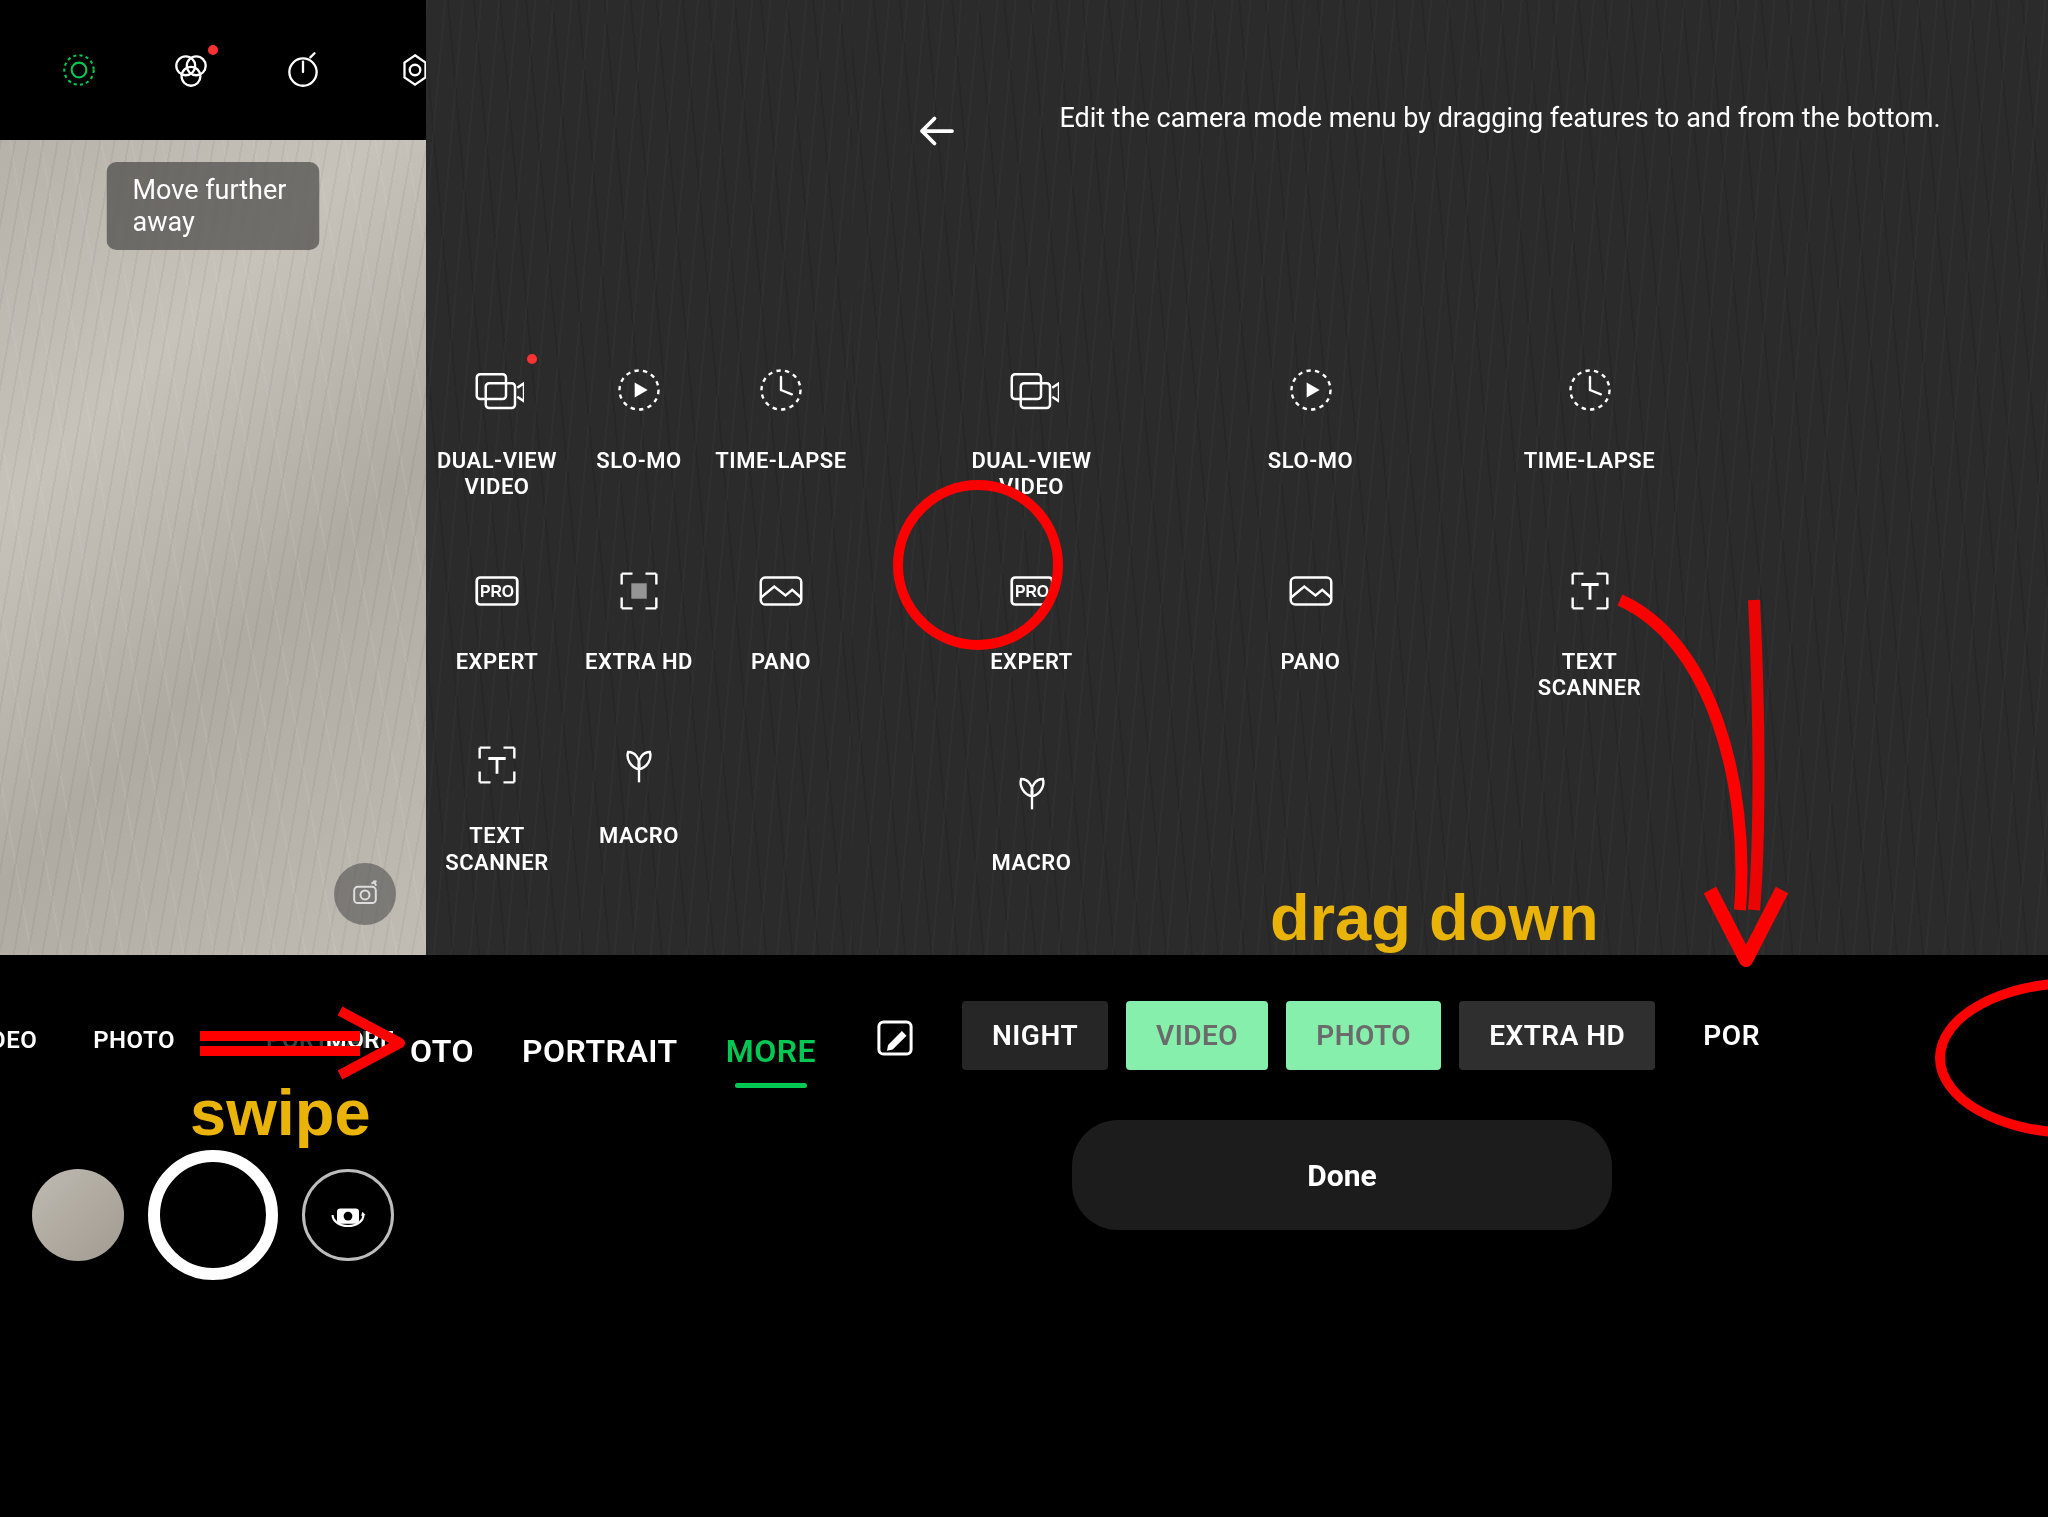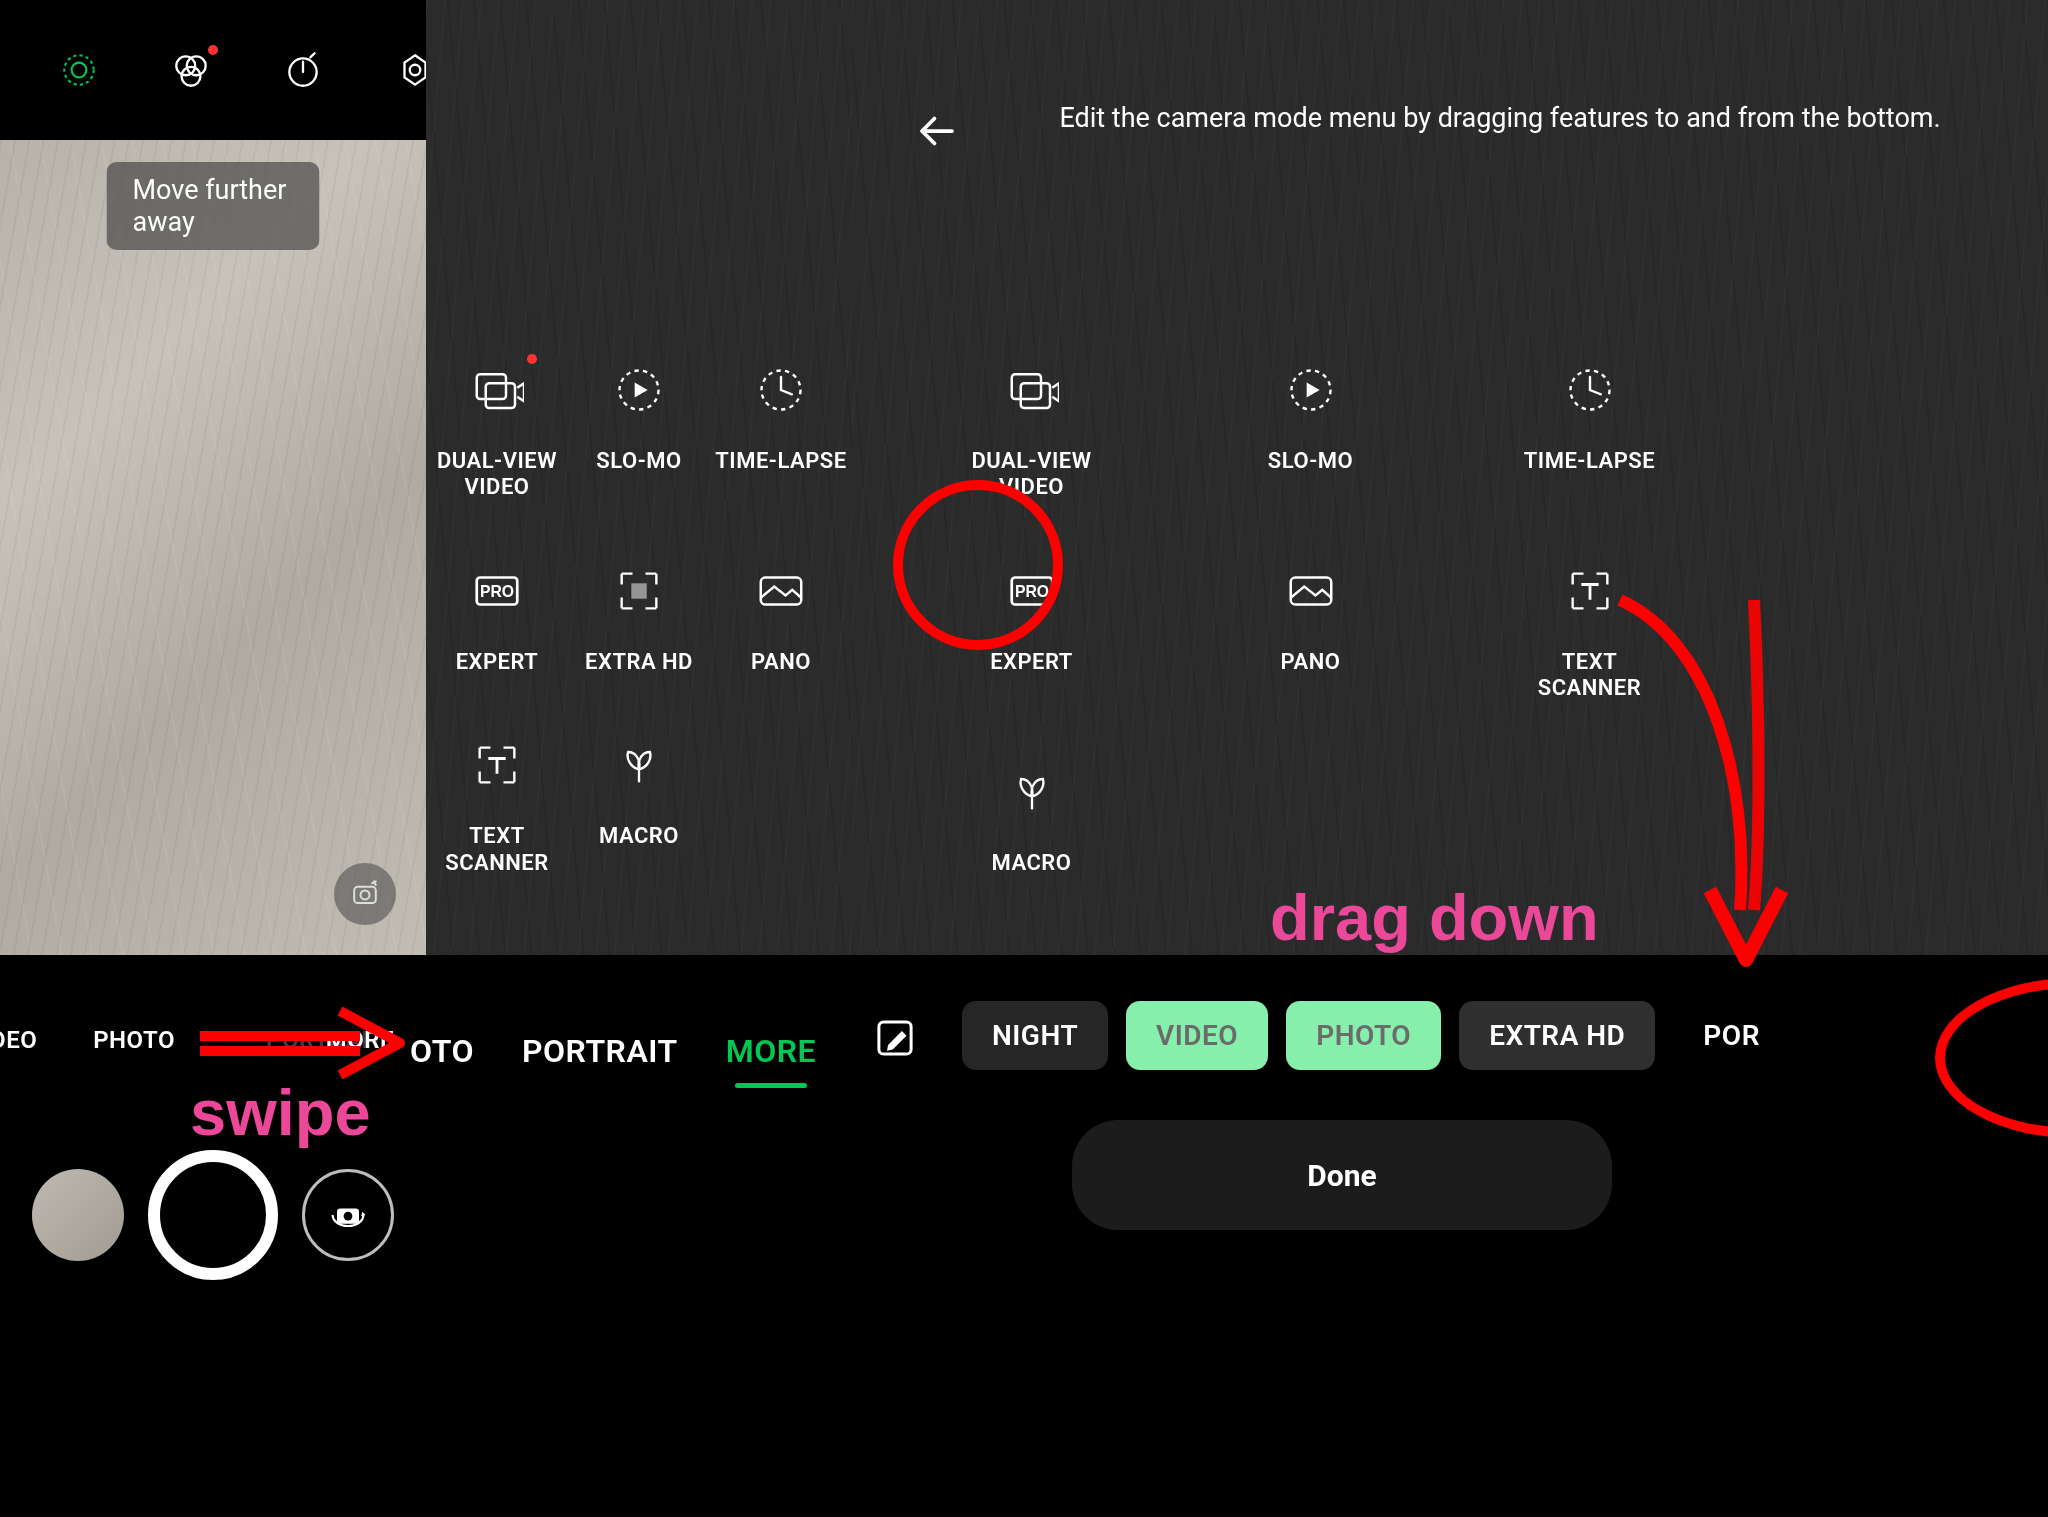--- a/index.html
+++ b/index.html
@@ -54,28 +54,28 @@
   
   .panel-right { position: absolute; left: 852px; top: 0; width: 1196px; height: 955px; }
   .right-head { position: absolute; top: 100px; left: 60px; right: 40px; display: flex; align-items: flex-start; gap: 30px; }
   .back-arrow { width: 50px; height: 50px; flex-shrink:0; margin-top:6px; }
   .right-head-text { font-size: 27px; line-height: 1.4; text-align: center; flex: 1; }
   .grid-right { position: absolute; top: 360px; left: 40px; right: 40px; display: grid; grid-template-columns: repeat(4, 1fr); row-gap: 60px; justify-items: center; }
 
   .right-bottom { position: absolute; left:852px; top:955px; width:1196px; height:562px; background:#000; }
   .edit-icon { position: absolute; top: 60px; left: 20px; width: 46px; height: 46px; }
   .chip-row { position: absolute; top: 46px; left: 110px; right: 0; display:flex; gap:18px; align-items:center; white-space:nowrap; overflow:hidden; }
-  .chip { padding: 18px 30px; border-radius: 14px; background: #262626; font-size: 28px; font-weight: 600; letter-spacing:.5px; }
+  .chip { padding: 18px 30px; border-radius: 4px; background: #262626; font-size: 28px; font-weight: 600; letter-spacing:.5px; }
   .chip.dim { background:#86efac; color:#6b6b6b;text-align:center; }
   .chip.cut { padding-right: 0; }
   .done-btn { position: absolute; top: 165px; left: 220px; width: 540px; height: 110px; border-radius: 46px; background: #1c1c1c; display:flex; align-items:center; justify-content:center; font-size: 30px; font-weight: 700; }
 
   
   .anno { position: absolute; pointer-events: none; }
-  .anno-text { color: #ec4899; font-weight: 700; font-family: Arial, sans-serif; }
+  .anno-text { color: #eab308; font-weight: 700; font-family: Arial, sans-serif; }
   .red-circle { position:absolute; border:10px solid #ff0000; border-radius:50%; }
   
   
   .stroke-ic { stroke:#fff; stroke-width:2.2; fill:none; }
 </style>
 </head>
 <body>
 
 <div class="stage">
 

